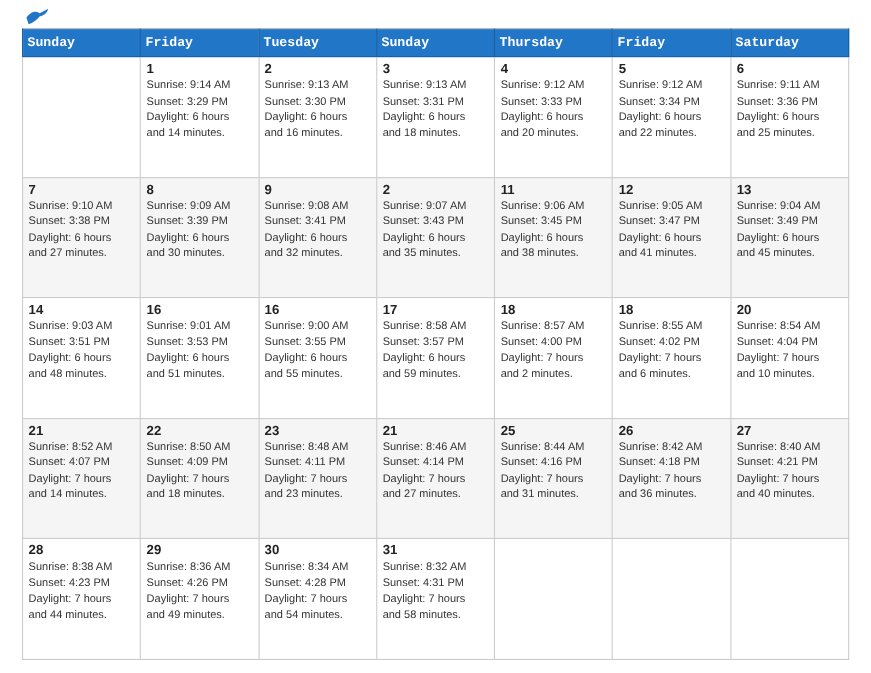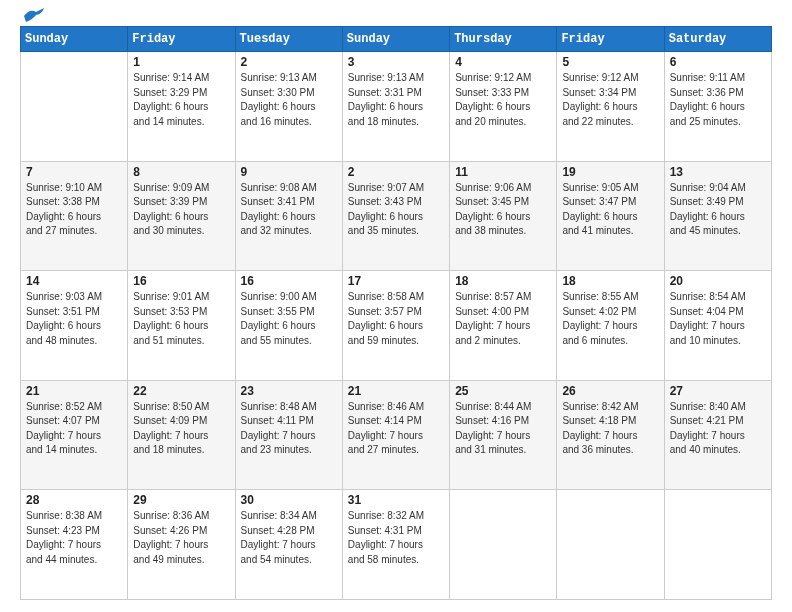--- a/index.html
+++ b/index.html
@@ -161,21 +161,21 @@
           </td>
           <td>
             <span class="day-number">2</span>
             <div class="day-info">Sunrise: 9:07 AM<br>Sunset: 3:43 PM<br>Daylight: 6 hours<br>and 35 minutes.</div>
           </td>
           <td>
             <span class="day-number">11</span>
             <div class="day-info">Sunrise: 9:06 AM<br>Sunset: 3:45 PM<br>Daylight: 6 hours<br>and 38 minutes.</div>
           </td>
           <td>
-            <span class="day-number">19</span>
+            <span class="day-number">12</span>
             <div class="day-info">Sunrise: 9:05 AM<br>Sunset: 3:47 PM<br>Daylight: 6 hours<br>and 41 minutes.</div>
           </td>
           <td>
             <span class="day-number">13</span>
             <div class="day-info">Sunrise: 9:04 AM<br>Sunset: 3:49 PM<br>Daylight: 6 hours<br>and 45 minutes.</div>
           </td>
         </tr>
         <tr>
           <td>
             <span class="day-number">14</span>

